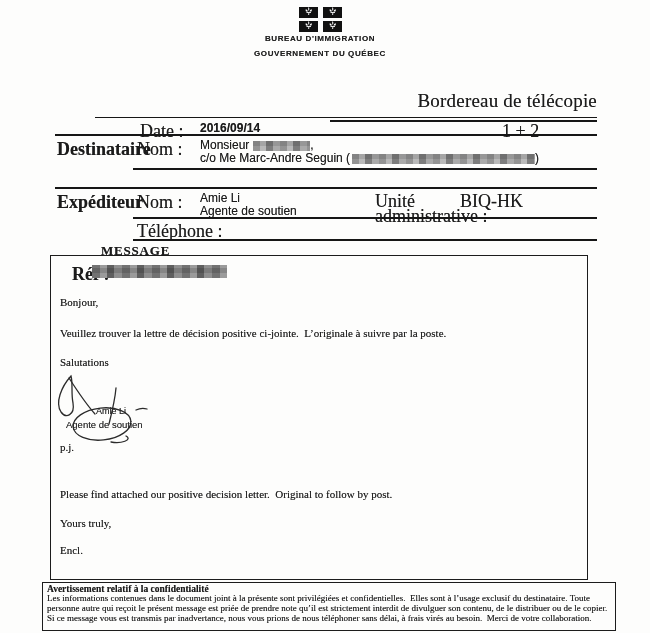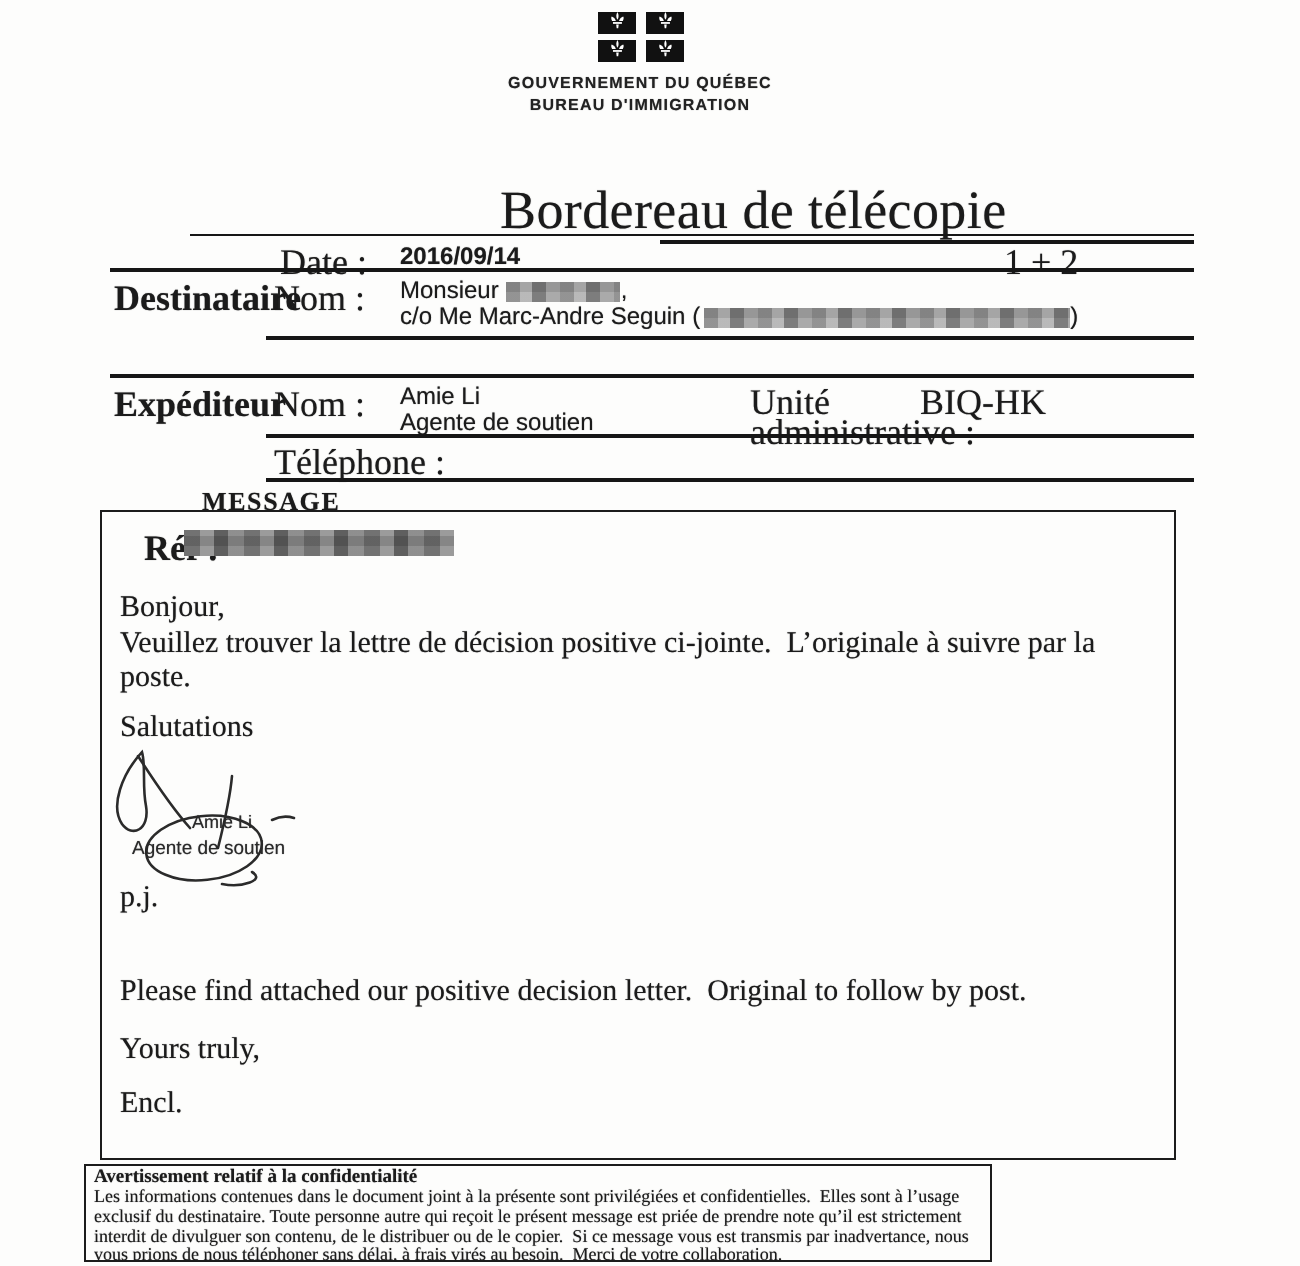--- a/index.html
+++ b/index.html
@@ -6,52 +6,52 @@
   .page {
     position:relative; width:650px; height:633px;
     background:#fdfdfc; overflow:hidden;
     font-family:"Liberation Serif", serif;
     color:#1b1b1b;
   }
   .abs { position:absolute; }
   .serif { font-family:"Liberation Serif", serif; font-size:18px; }
   .sansval { font-family:"Liberation Sans", sans-serif; font-size:12px; }
   .bold { font-weight:bold; }
-  .msg-line { white-space:pre-wrap; font-size:15px; }
+  .msg-line { white-space:pre-wrap; font-size:11px; }
   .scan { text-shadow:0 0 0.5px rgba(20,20,20,0.55); }
 
   .letterhead { left:195px; top:4px; width:250px; text-align:center;
     font-family:"Liberation Sans", sans-serif; }
   .flag-grid { display:inline-grid; grid-template-columns:19px 19px;
     grid-gap:3px 5px; }
   .org-line { font-size:8px; font-weight:bold; letter-spacing:0.6px; color:#222; }
   .org-1 { margin-top:6px; }
   .org-2 { margin-top:2px; }
   .org-3 { margin-top:5px; }
 
-  .title { left:250px; top:90px; width:347px; 
-    font-size:27px; letter-spacing:0.2px; }
+  .title { left:250px; top:90px; width:347px; text-align:right;
+    font-size:19px; letter-spacing:0.2px; }
   .line { background:#161616; }
 
   .redact {
     display:inline-block; vertical-align:middle; height:10px;
     background-image:
       repeating-linear-gradient(90deg, rgba(0,0,0,0.22) 0 7px, rgba(0,0,0,0.02) 7px 13px, rgba(0,0,0,0.34) 13px 20px, rgba(0,0,0,0.10) 20px 27px),
       repeating-linear-gradient(0deg, #bdbdbd 0 5px, #a8a8a8 5px 10px);
   }
   .redact.dark {
     height:13px;
     background-image:
       repeating-linear-gradient(90deg, rgba(0,0,0,0.30) 0 8px, rgba(0,0,0,0.05) 8px 15px, rgba(0,0,0,0.42) 15px 22px, rgba(0,0,0,0.12) 22px 30px),
       repeating-linear-gradient(0deg, #a3a3a3 0 5px, #8d8d8d 5px 10px);
   }
 
   .message-box { left:50px; top:255px; width:536px; height:323px;
     border:1.5px solid #1c1c1c; }
-  .footer-box { left:42px; top:582px; width:454px; height:49px;
+  .footer-box { left:42px; top:582px; width:574px; height:49px;
     border:1px solid #1c1c1c; padding:1px 4px; box-sizing:border-box;
     overflow:hidden; }
   .footer-head { font-size:9.5px; font-weight:bold; }
   .footer-body { font-size:9px; line-height:9.8px; white-space:pre-wrap; }
 
   .sig-name { font-family:"Liberation Sans", sans-serif; font-size:9px; color:#2a2a2a; }
 </style>
 </head>
 <body>
 
@@ -93,22 +93,22 @@
           <rect width="19" height="11" fill="#111"></rect>
           <g transform="translate(4.6,-0.6) scale(0.64)" fill="#fff">
             <path d="M8 1 C6.8 3 6.8 5.5 8 7 C9.2 5.5 9.2 3 8 1 Z"></path>
             <path d="M3.5 4.5 C5 5 6.3 6.2 6.8 8 L3.8 8 C3 6.5 3 5.2 3.5 4.5 Z"></path>
             <path d="M12.5 4.5 C11 5 9.7 6.2 9.2 8 L12.2 8 C13 6.5 13 5.2 12.5 4.5 Z"></path>
             <rect x="4.5" y="8.8" width="7" height="1.4"></rect>
             <path d="M7 10.8 H9 L8.6 13.6 H7.4 Z"></path>
           </g>
         </svg>
     </div>
+    <div class="org-line org-2">BUREAU D'IMMIGRATION</div>
     <div class="org-line org-1">GOUVERNEMENT DU QUÉBEC</div>
-    <div class="org-line org-2">BUREAU D'IMMIGRATION</div>
   </div>
 
   <div class="abs title">Bordereau de télécopie</div>
   <div class="abs line" style="left:95px; top:117px; width:502px; height:1px;"></div>
   <div class="abs line" style="left:330px; top:120px; width:267px; height:2px;"></div>
 
   <div class="abs serif" style="left:140px; top:121px;">Date :</div>
   <div class="abs sansval bold" style="left:200px; top:121px;">2016/09/14</div>
   <div class="abs serif" style="left:502px; top:121px;">1 + 2</div>
   <div class="abs line" style="left:55px; top:134px; width:542px; height:2px;"></div>
@@ -135,21 +135,21 @@
   <div class="abs serif" style="left:137px; top:221px;">Téléphone :</div>
   <div class="abs line" style="left:133px; top:239px; width:464px; height:1.5px;"></div>
 
   <div class="abs serif bold" style="left:55px; top:243px; font-size:13px; letter-spacing:0.8px;margin-left:46px;">MESSAGE</div>
   <div class="abs message-box"></div>
 
   <div class="abs serif bold" style="left:60px; top:264px;margin-left:12px;">Réf :</div>
   <span class="abs redact dark" style="left:92px; top:265px; width:135px;"></span>
 
   <div class="abs msg-line" style="left:60px; top:296px;">Bonjour,</div>
-  <div class="abs msg-line" style="left:60px; top:314px; width:520px;">Veuillez trouver la lettre de décision positive ci-jointe.  L’originale à suivre par la poste.</div>
+  <div class="abs msg-line" style="left:60px; top:327px; width:520px;">Veuillez trouver la lettre de décision positive ci-jointe.  L’originale à suivre par la poste.</div>
   <div class="abs msg-line" style="left:60px; top:356px;">Salutations</div>
 
   <svg class="abs" style="left:52px; top:370px;" width="110" height="78" viewBox="0 0 110 78" fill="none" stroke="#2b2b2b" stroke-width="1.3" stroke-linecap="round">
     <path d="M19 6 C9 17 3 33 9 42 C14 49 23 45 21 33 C19 23 21 13 19 6 Z"></path>
     <path d="M17 8 C26 22 34 34 43 44"></path>
     <path d="M64 18 C63 30 60 42 57 54"></path>
     <ellipse cx="50" cy="54" rx="29" ry="16" transform="rotate(-6 50 54)"></ellipse>
     <path d="M74 66 C81 70 69 74 59 72"></path>
     <path d="M84 40 C88 38 92 38 95 39"></path>
   </svg>

